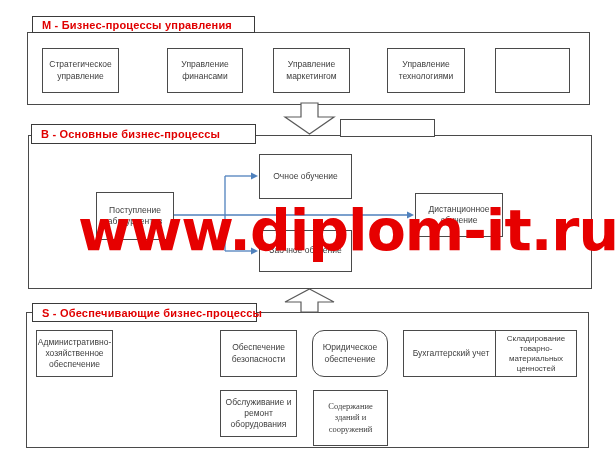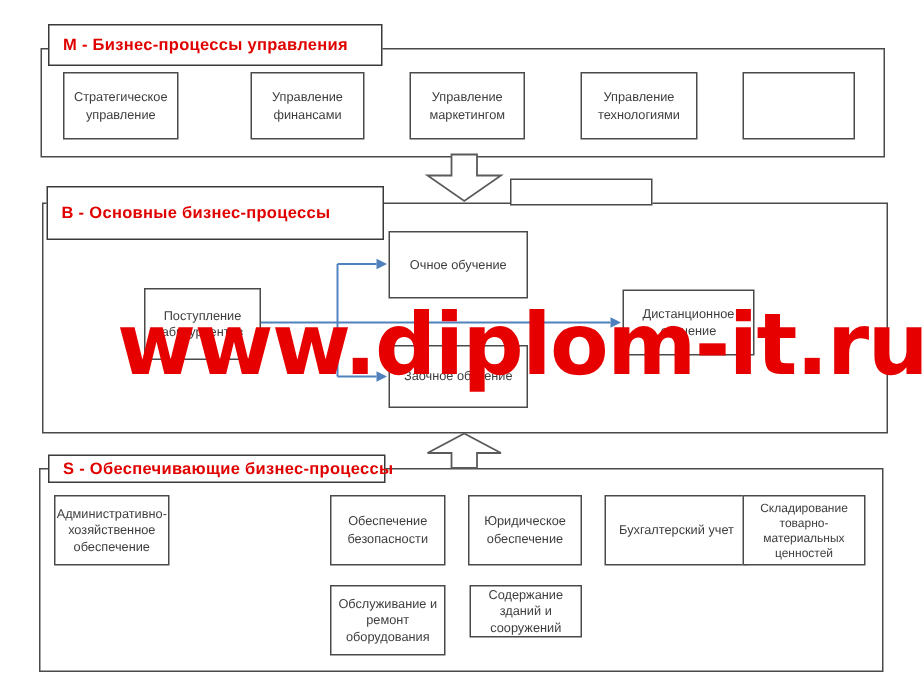--- a/index.html
+++ b/index.html
@@ -32,49 +32,49 @@
     font-family:"DejaVu Sans",sans-serif;font-size:57px;font-weight:bold;
     letter-spacing:-1px;color:#e60000;white-space:nowrap;
   }
 </style>
 </head>
 <body>
 
 <div id="stage">
 
   <div class="section-rect" style="left:27px;top:32px;width:561px;height:71px;"></div>
-  <div class="section-title" style="left:32px;top:16px;width:223px;height:28px;">М - Бизнес-процессы управления</div>
+  <div class="section-title" style="left:32px;top:16px;width:223px;height:17px;">М - Бизнес-процессы управления</div>
 
   <div class="pbox" style="left:42px;top:48px;width:77px;height:45px;">Стратегическое управление</div>
   <div class="pbox" style="left:167px;top:48px;width:76px;height:45px;">Управление финансами</div>
   <div class="pbox" style="left:273px;top:48px;width:77px;height:45px;">Управление маркетингом</div>
   <div class="pbox" style="left:387px;top:48px;width:78px;height:45px;">Управление технологиями</div>
   <div class="pbox" style="left:495px;top:48px;width:75px;height:45px;"></div>
 
   <div class="section-rect" style="left:28px;top:135px;width:562px;height:152px;"></div>
-  <div class="section-title" style="left:31px;top:124px;width:225px;height:36px;">В - Основные бизнес-процессы</div>
+  <div class="section-title" style="left:31px;top:124px;width:225px;height:20px;">В - Основные бизнес-процессы</div>
 
   <div class="empty-rect" style="left:340px;top:119px;width:93px;height:16px;"></div>
 
   <div class="pbox" style="left:259px;top:154px;width:93px;height:45px;">Очное обучение</div>
   <div class="pbox" style="left:96px;top:192px;width:78px;height:48px;">Поступление абитуриентов</div>
   <div class="pbox" style="left:259px;top:230px;width:93px;height:42px;text-align:center;">Заочное обучение</div>
   <div class="pbox" style="left:415px;top:193px;width:88px;height:44px;">Дистанционное обучение</div>
 
   <div class="section-rect" style="left:26px;top:312px;width:561px;height:134px;"></div>
   <div class="section-title" style="left:32px;top:303px;width:225px;height:19px;">S - Обеспечивающие бизнес-процессы</div>
 
   <div class="pbox" style="left:36px;top:330px;width:77px;height:47px;">Административно-хозяйственное обеспечение</div>
   <div class="pbox" style="left:220px;top:330px;width:77px;height:47px;text-align:center;">Обеспечение безопасности</div>
-  <div class="pbox" style="left:312px;top:330px;width:76px;height:47px;">Юридическое обеспечение</div>
+  <div class="pbox" style="left:312px;top:330px;width:76px;height:47px;border-radius:12px;">Юридическое обеспечение</div>
   <div class="pbox" style="left:403px;top:330px;width:96px;height:47px;">Бухгалтерский учет</div>
   <div class="pbox small-text" style="left:495px;top:330px;width:82px;height:47px;">Складирование товарно-материальных ценностей</div>
 
   <div class="pbox" style="left:220px;top:390px;width:77px;height:47px;">Обслуживание и ремонт оборудования</div>
-  <div class="pbox" style="left:313px;top:390px;width:75px;height:35px;">Содержание зданий и сооружений</div>
+  <div class="pbox" style="left:313px;top:390px;width:75px;height:56px;font-family:Liberation Serif, serif;">Содержание зданий и сооружений</div>
 
   <svg id="arrow-overlay" width="615" height="460" viewBox="0 0 615 460">
 
     <polygon points="301,103 318,103 318,117 334,117 309.5,134 285,117 301,117" fill="#ffffff" stroke="#5a5a5a" stroke-width="1.2"></polygon>
 
     <polygon points="309.5,289 334,302 318,302 318,312 301,312 301,302 285,302" fill="#ffffff" stroke="#5a5a5a" stroke-width="1.2"></polygon>
 
     <g stroke="#4f81bd" stroke-width="1.3" fill="none">
       <line x1="174" y1="215" x2="407" y2="215"></line>
       <line x1="225" y1="176" x2="225" y2="251"></line>

